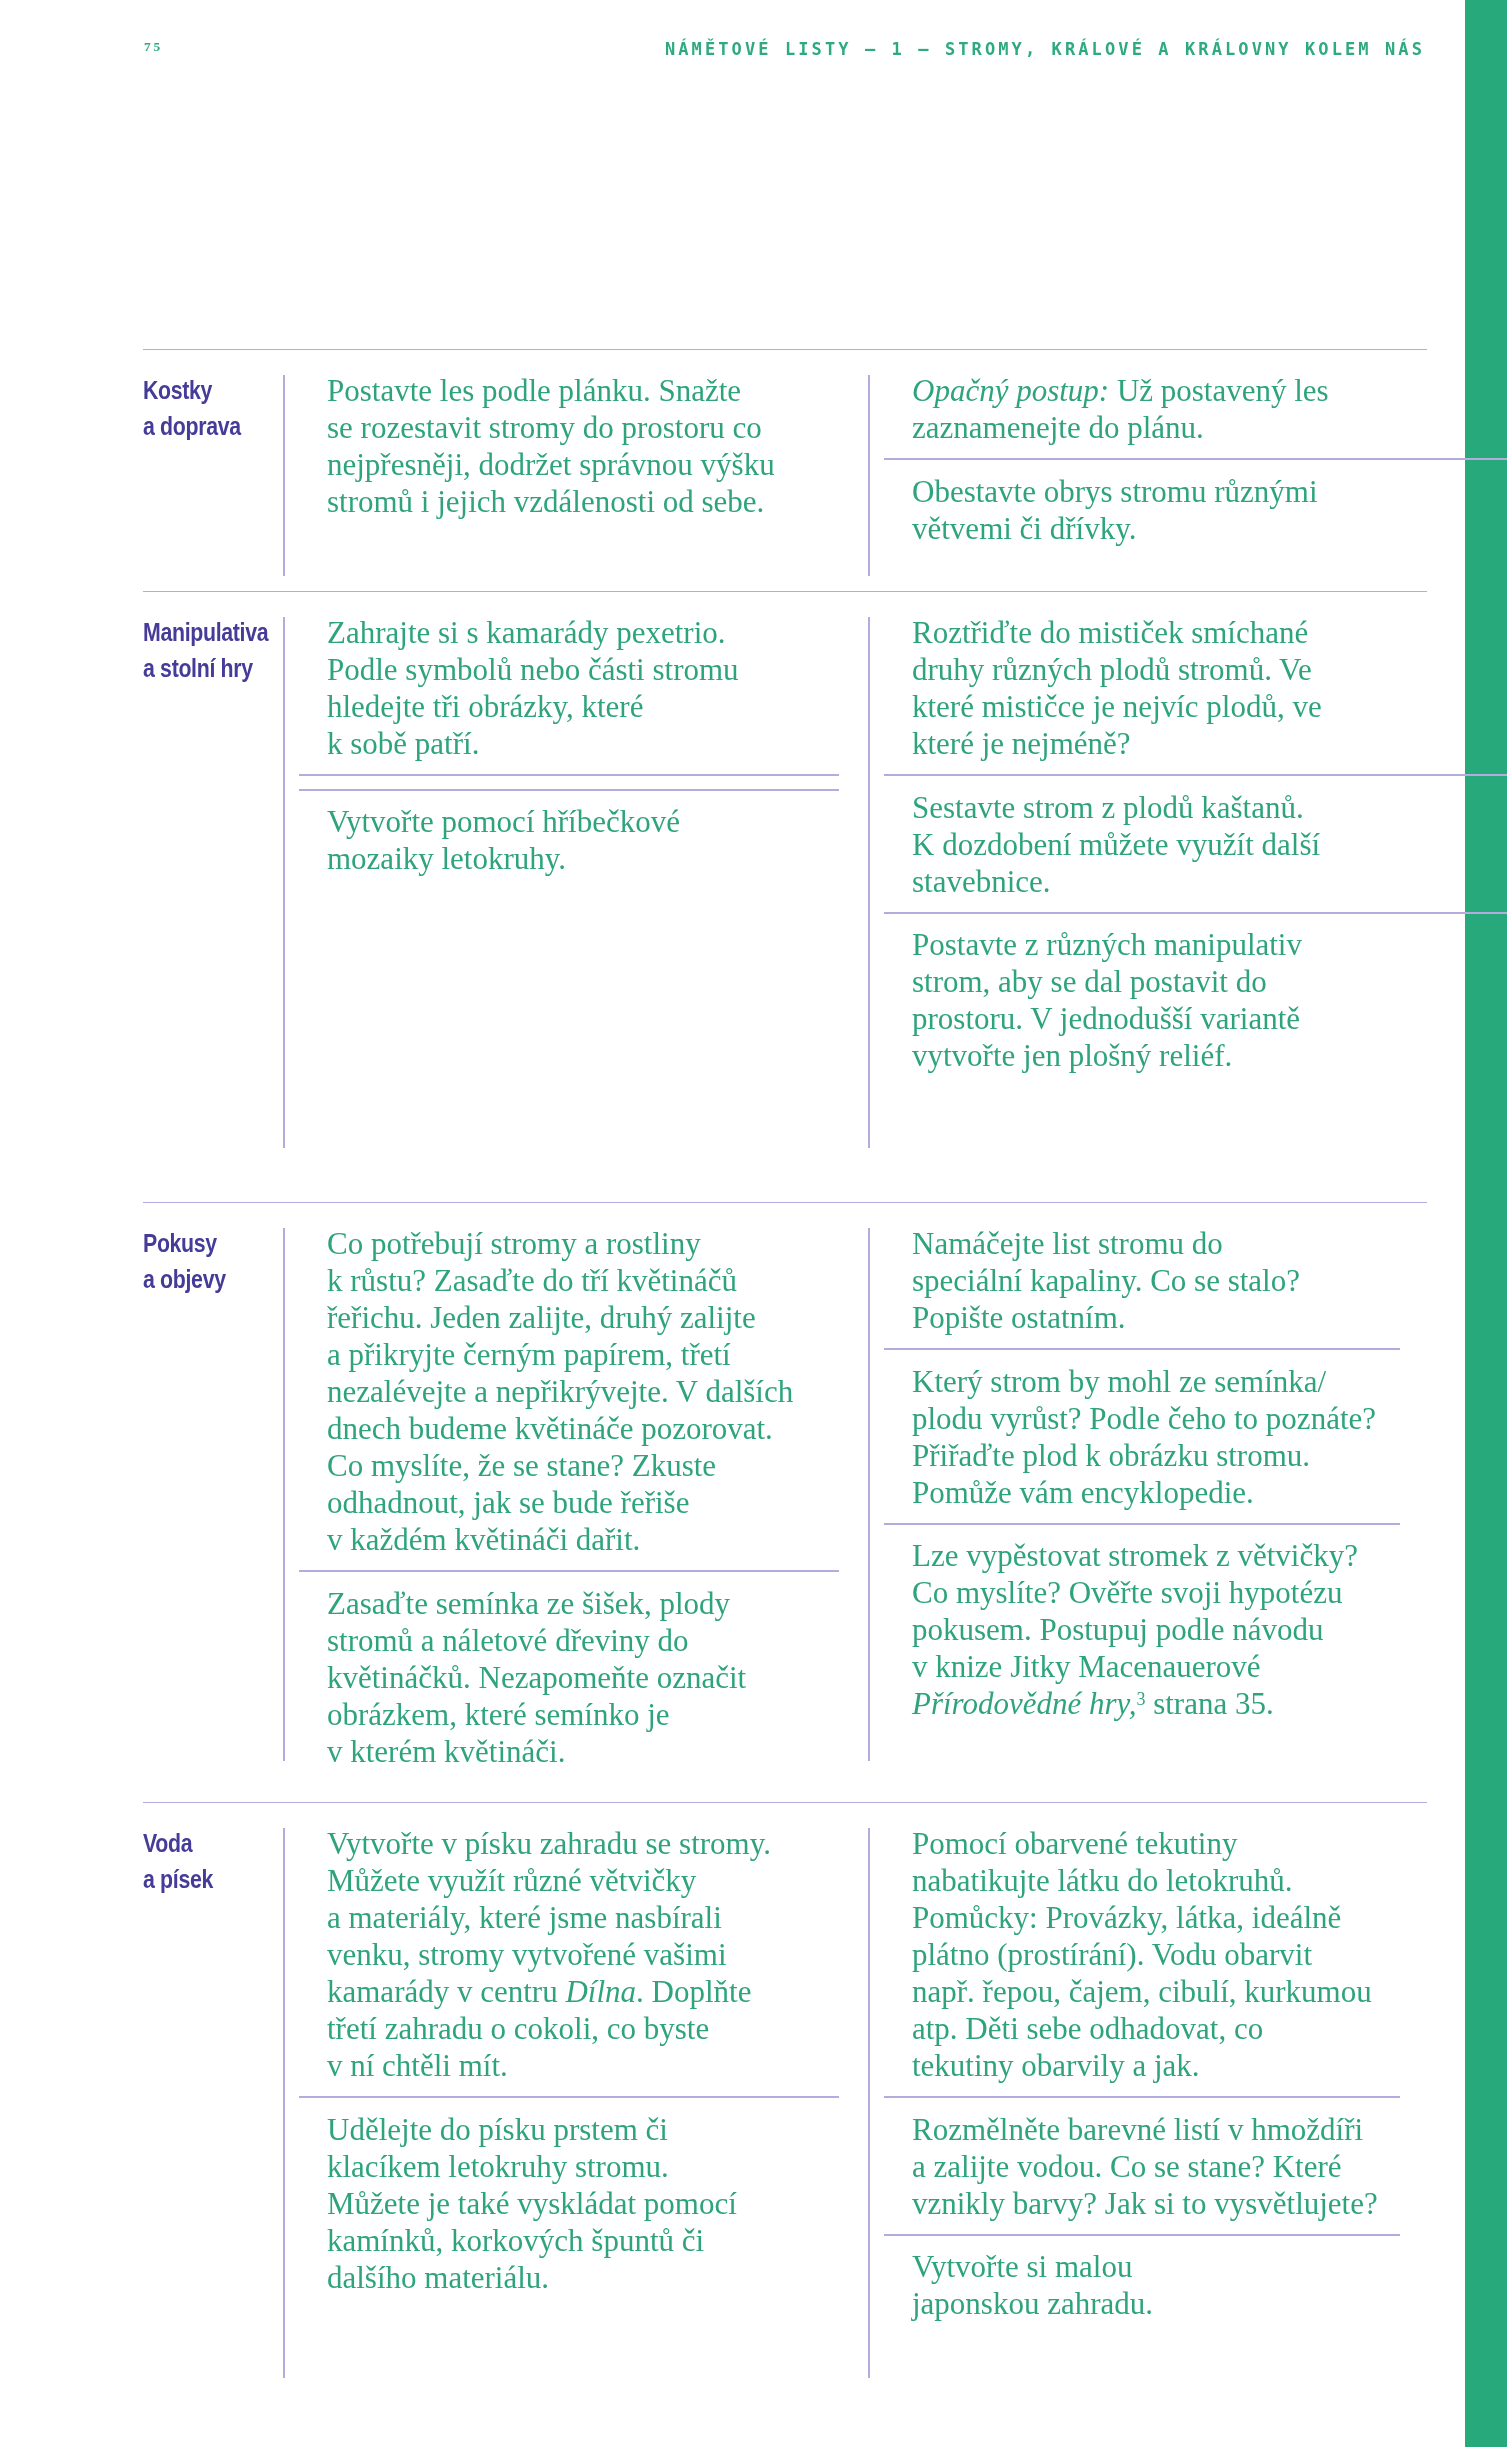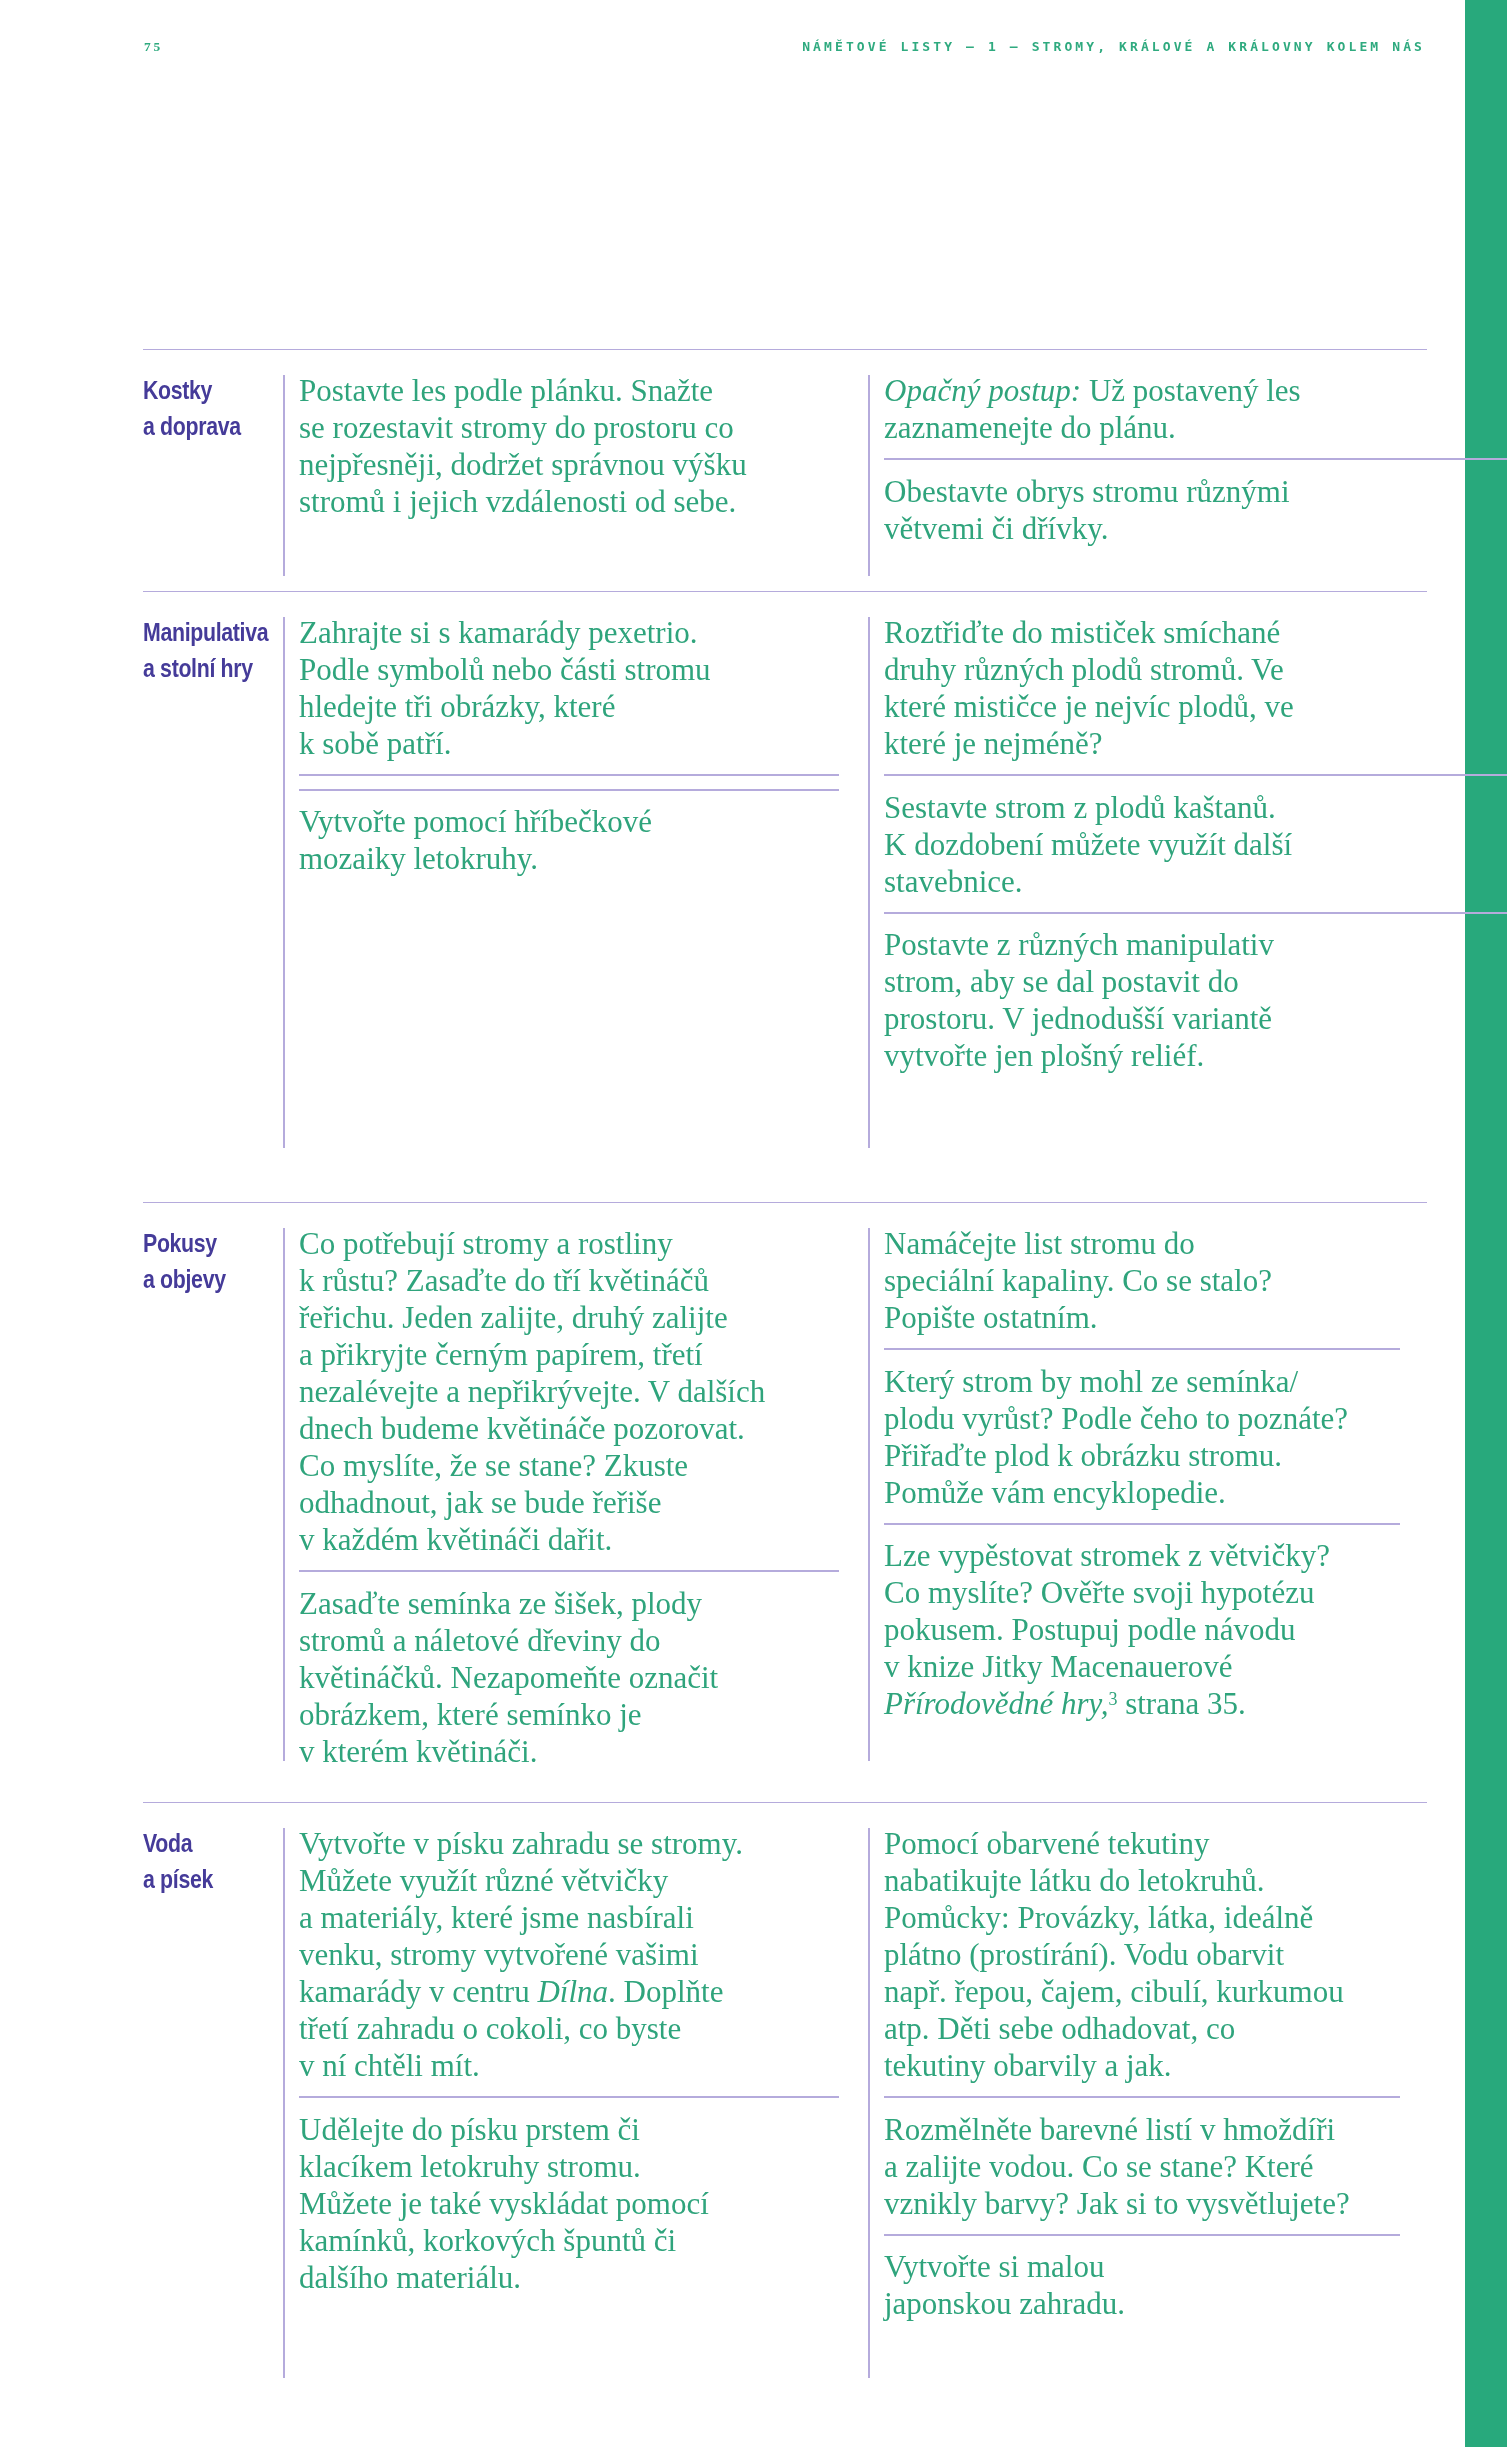--- a/index.html
+++ b/index.html
@@ -13,42 +13,42 @@
   html,body{width:1507px;height:2447px;}
   body{position:relative;background:#ffffff;overflow:hidden;
        font-family:"Liberation Serif",serif;}
   
   .accent-bar{position:absolute;top:0;right:0;width:42px;height:2447px;background:var(--green);}
   
   .pagenum{position:absolute;left:144px;top:39px;
     font-family:Liberation Serif, serif;font-size:13.4px;letter-spacing:2.9px;
     color:var(--hdr);font-weight:bold;}
   .running-title{position:absolute;right:82px;top:39px;
-    font-family:"DejaVu Sans Mono",monospace;font-size:13px;letter-spacing:3.1px;
+    font-family:"DejaVu Sans Mono",monospace;font-size:17px;letter-spacing:3.1px;
     color:var(--hdr);font-weight:bold;white-space:nowrap;}
   
   .section{position:absolute;left:143px;width:1284px;border-top:1.9px solid var(--rule);}
   #s1{top:349px;height:269px}
   #s2{top:591px;height:599px}
   #s3{top:1202px;height:601px}
   #s4{top:1802px;height:645px}
   .vline{position:absolute;width:1.9px;top:25px;bottom:42px;background:var(--rule);}
   .vl1{left:140px}
   .vl2{left:725px}
   #s4 .vline{bottom:69px}
   .col{position:absolute;top:0;padding-top:22px;}
   .col-head{left:0;width:145px;}
   .col-left{left:156px;width:683px;}
   .col-right{left:741px;width:686px;}
   .heading{
     font-family:"Liberation Sans",sans-serif;font-weight:700;
     font-size:26px;line-height:36px;letter-spacing:-0.4px;
     color:var(--head);white-space:pre-line;
     transform:scaleX(0.82);transform-origin:0 0;}
-  .item{font-size:31px;line-height:37px;color:var(--body);white-space:pre-line;}
+  .item{font-size:31px;line-height:37px;color:var(--body);white-space:pre-line;margin-left:28px;}
   .item .it{font-style:italic;}
   .item sup{font-size:18px;vertical-align:8.6px;line-height:0;}
   .rule{height:1.9px;background:var(--rule);margin:12.4px 0 12.4px 0;}
   .col-left  .rule{width:540px;}
   .col-right .rule{width:683px;}
   #s3 .col-right .rule,#s4 .col-right .rule{width:516px;}
 </style>
 </head>
 <body>
 

